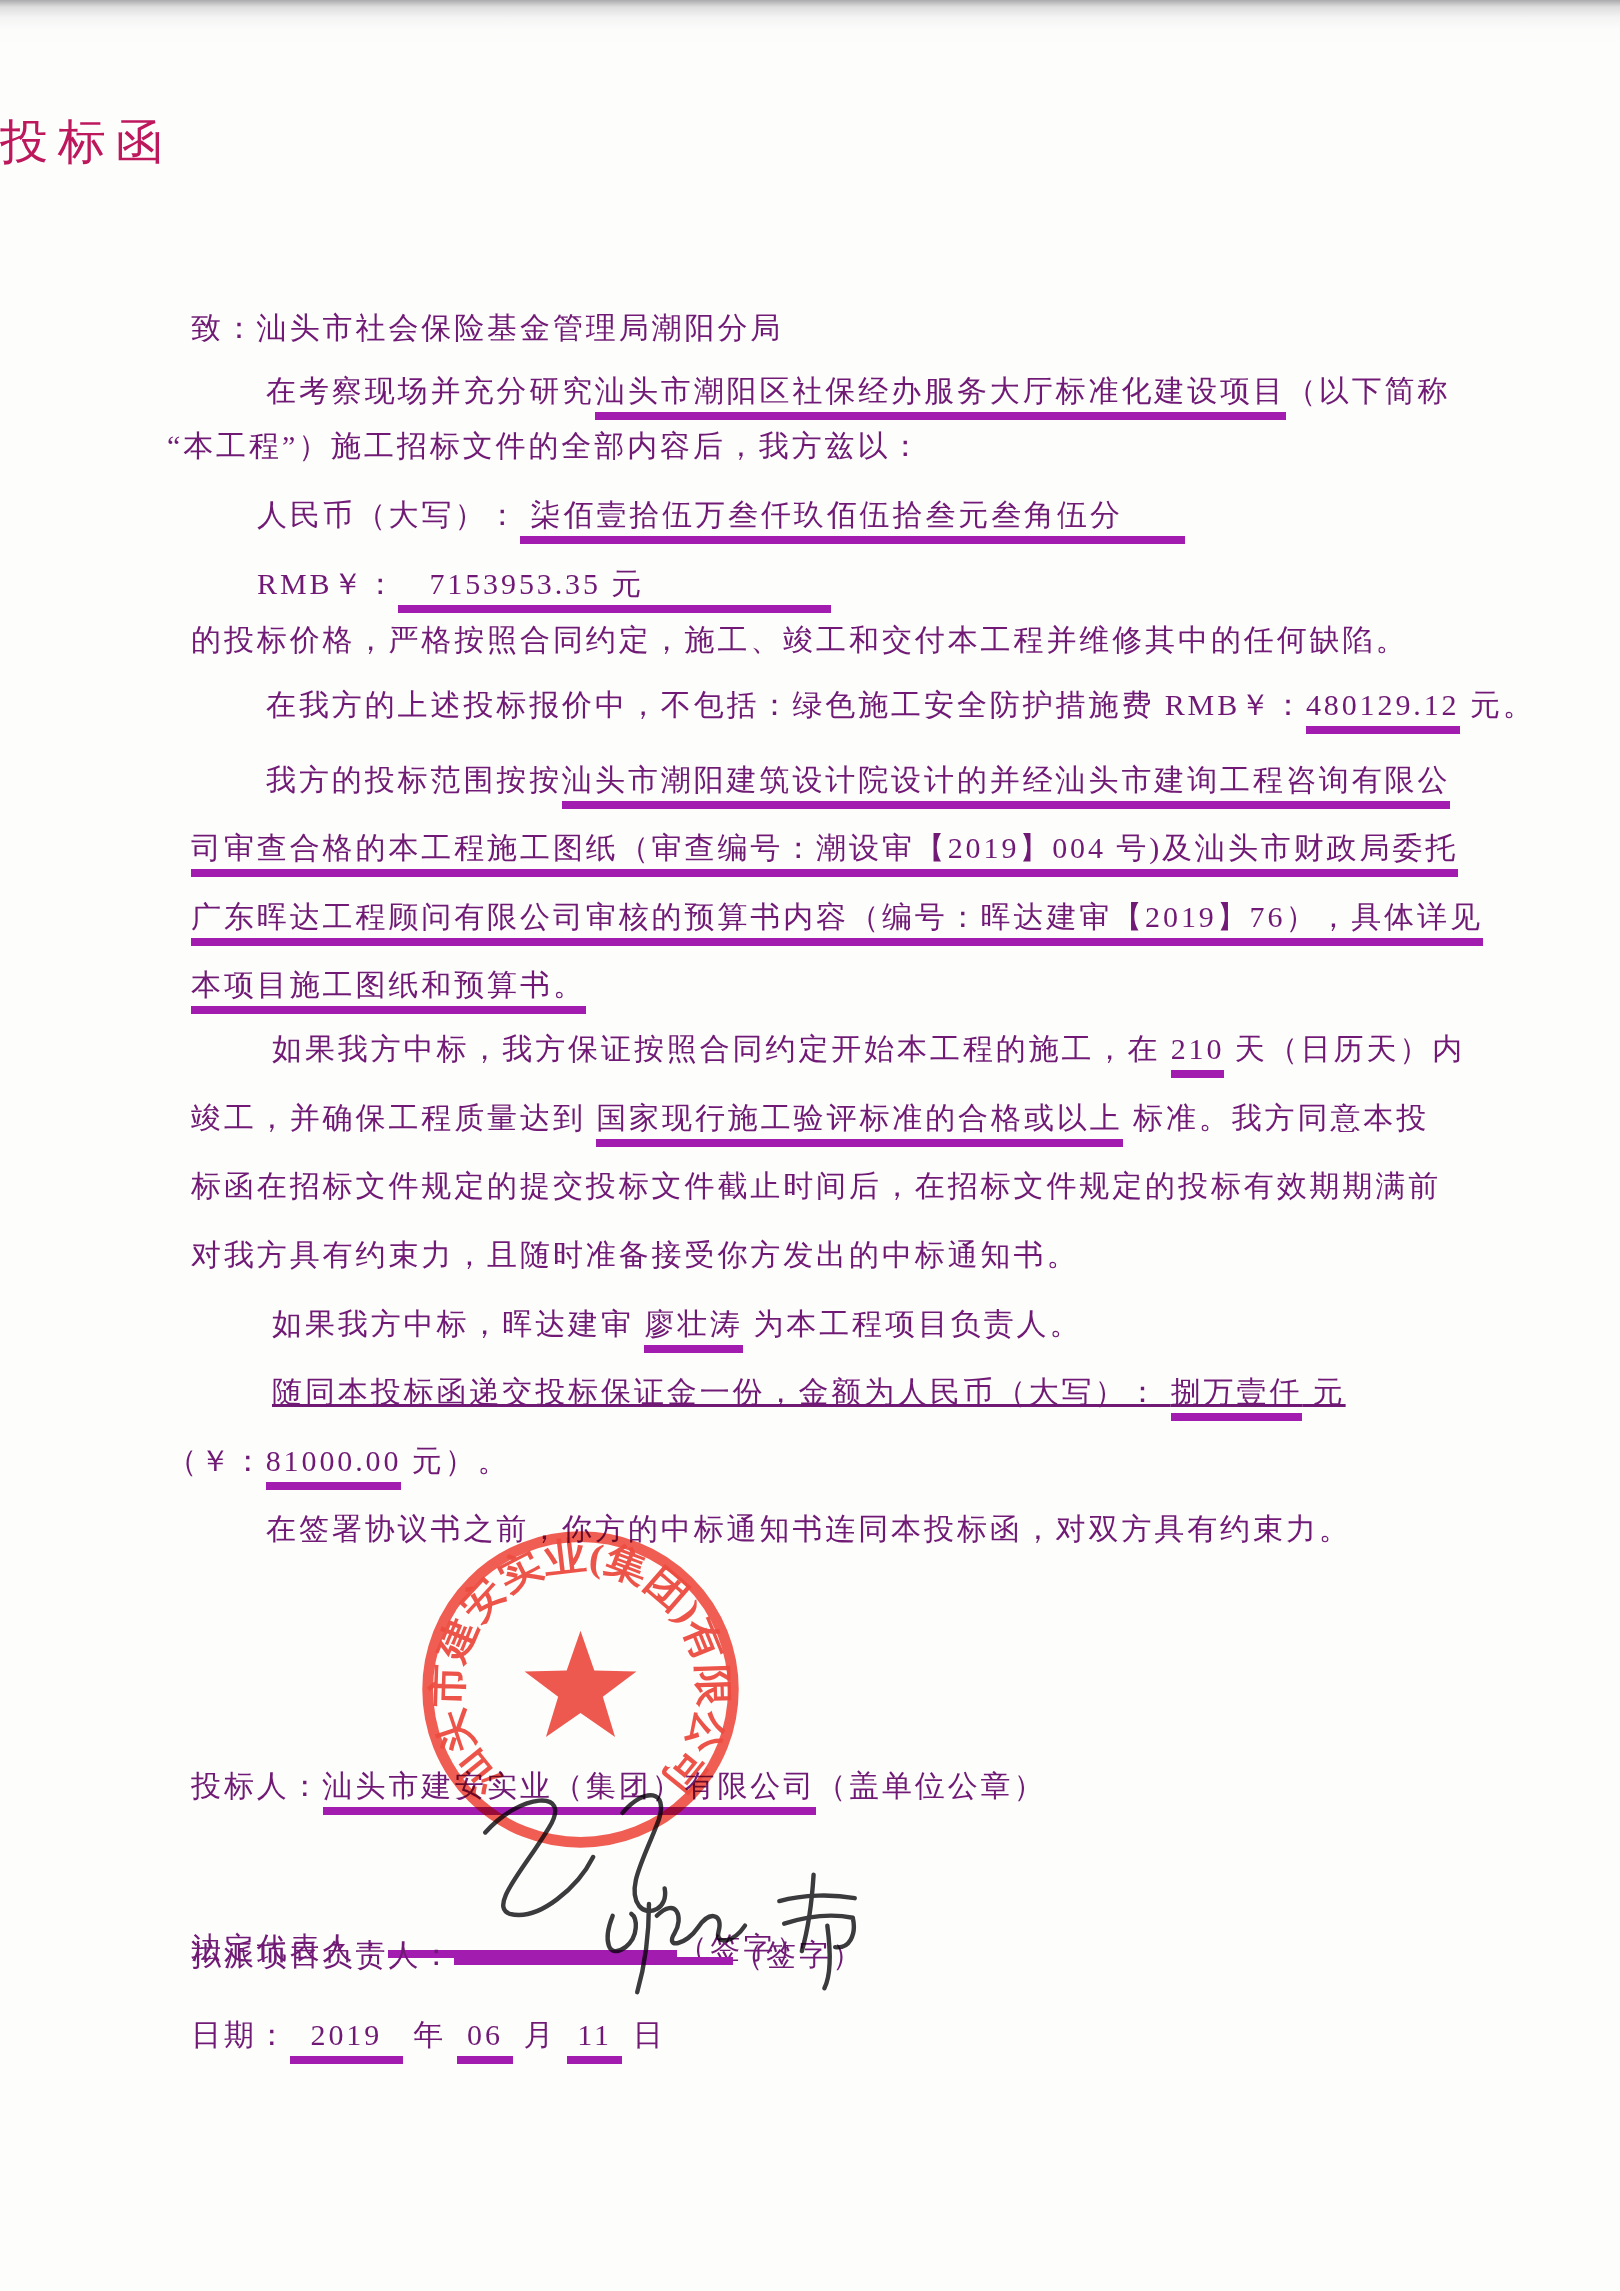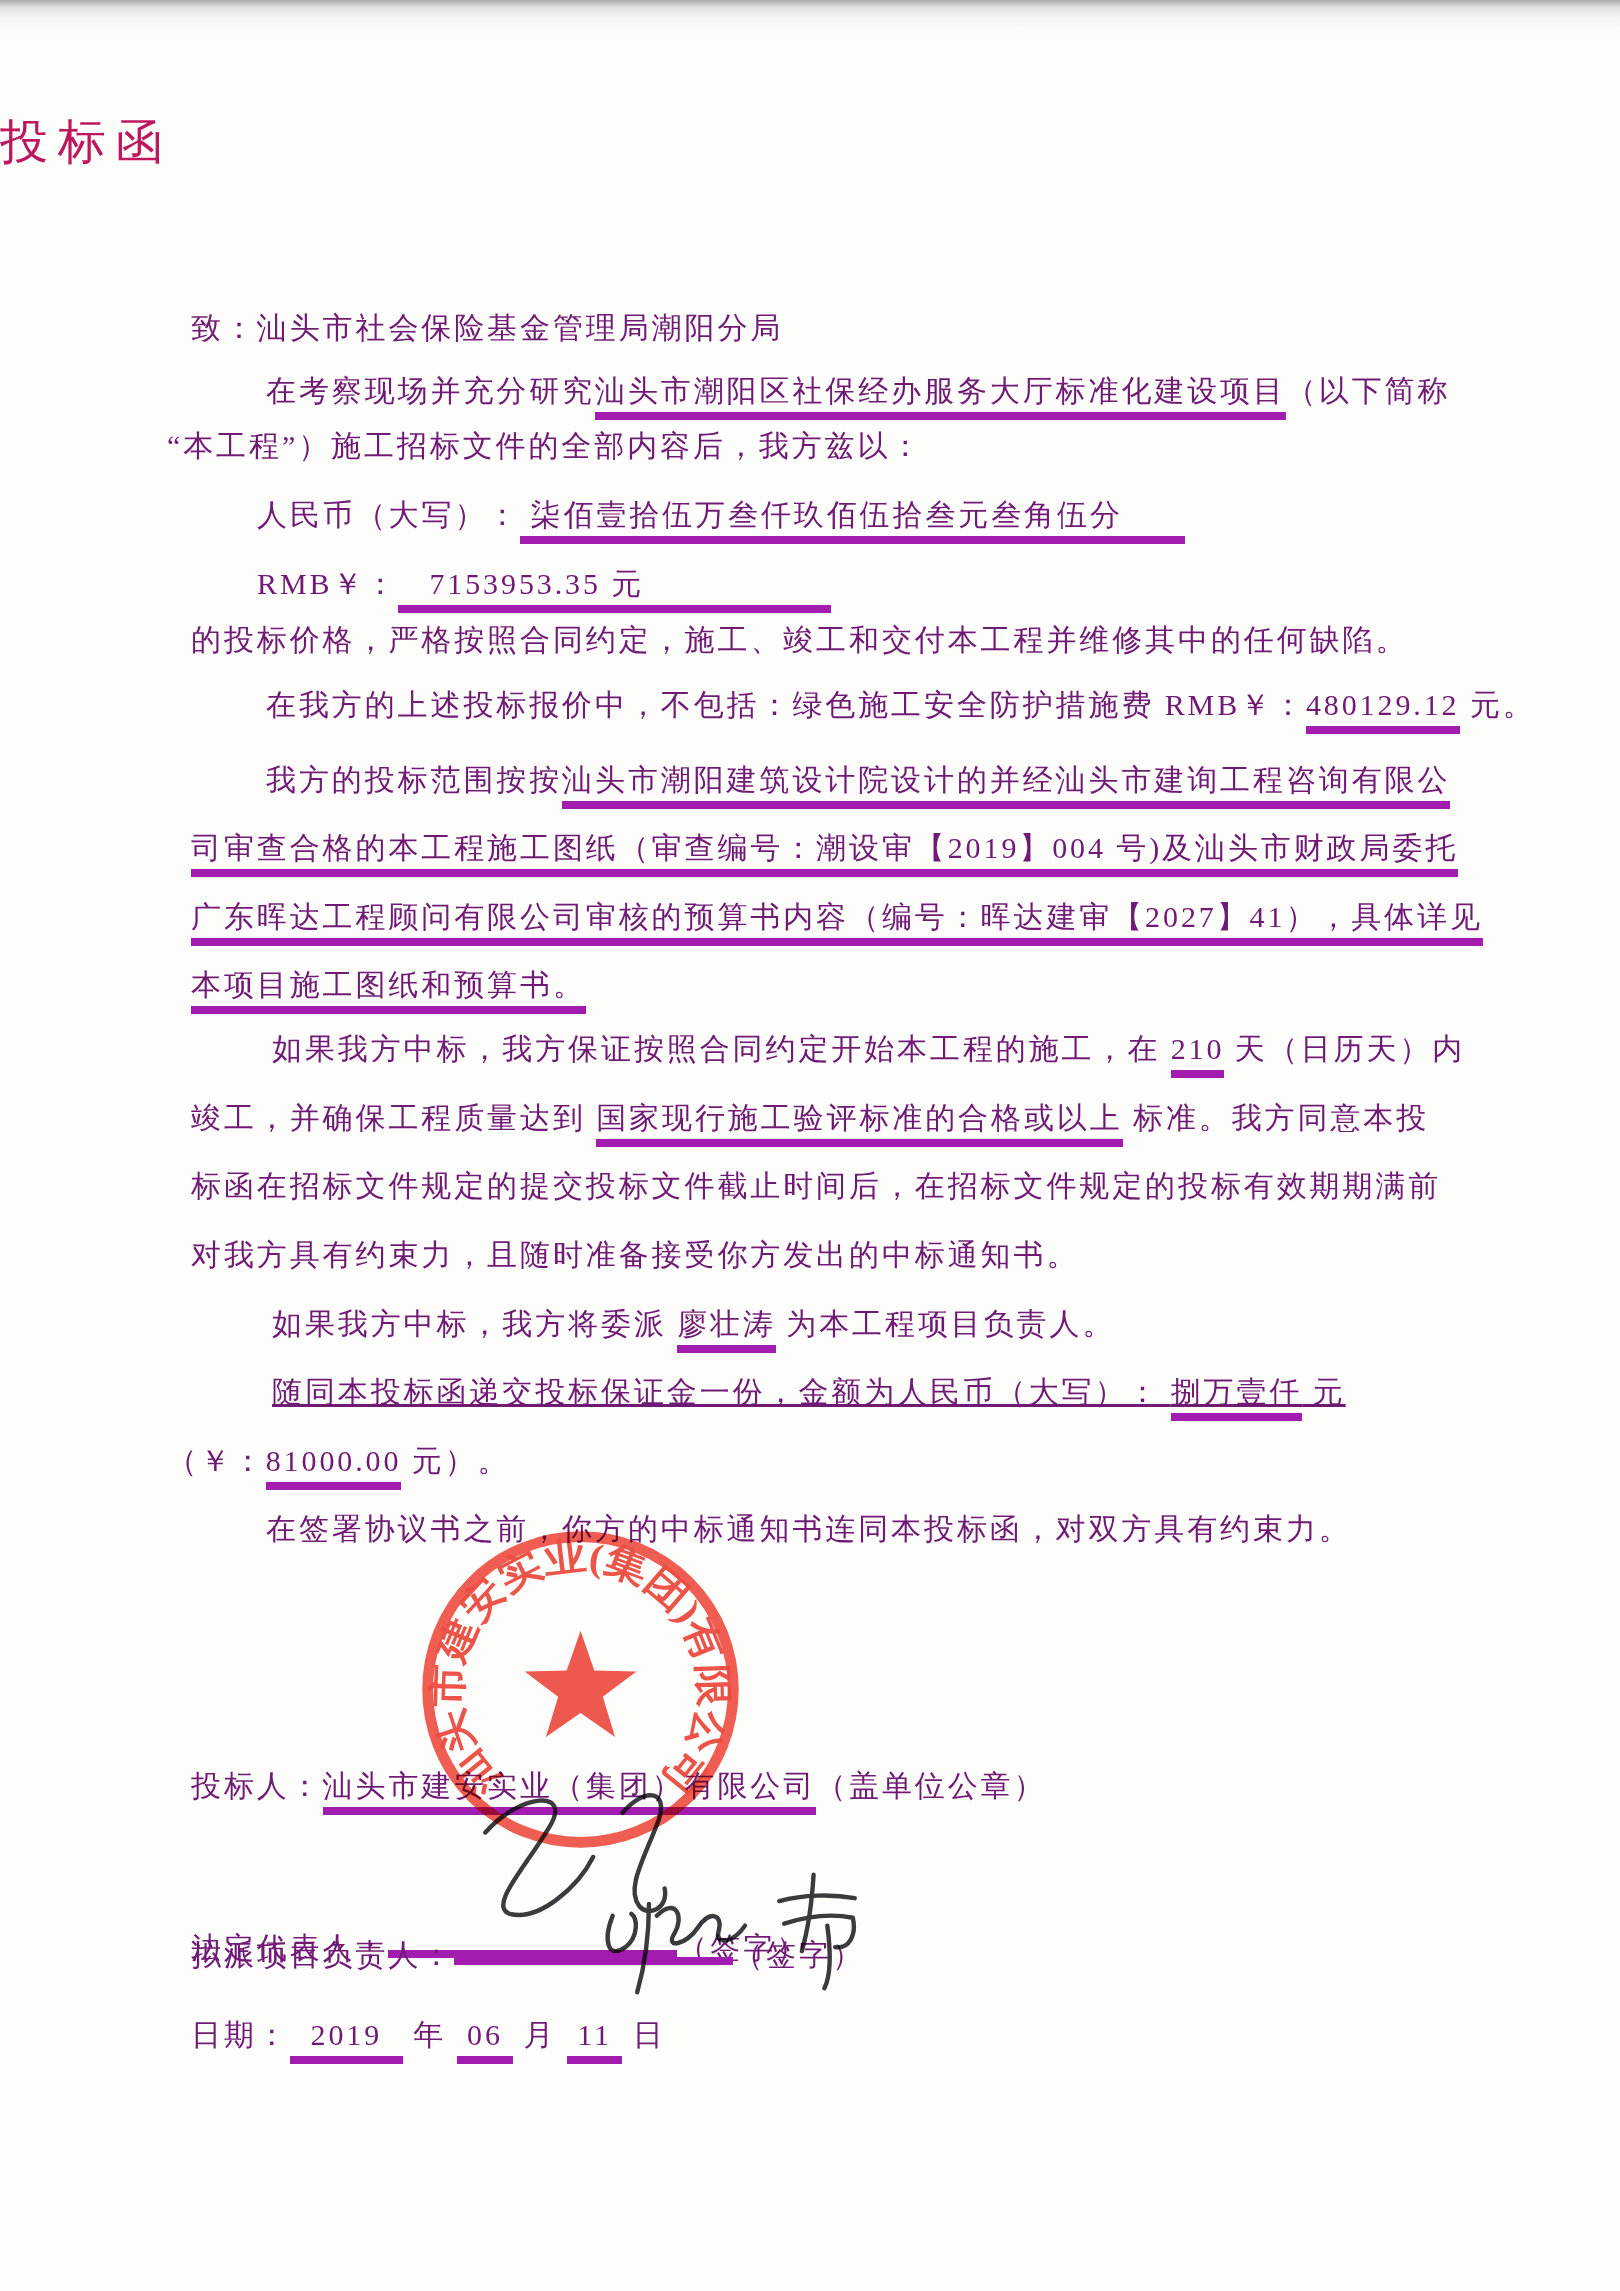--- a/index.html
+++ b/index.html
@@ -62,27 +62,27 @@
   <div id="lines">
       <div class="line" style="left: 191px; top: 306px;"><span>致：汕头市社会保险基金管理局潮阳分局</span></div>
       <div class="line" style="left: 266px; top: 369px;"><span>在考察现场并充分研究</span><span class="u">汕头市潮阳区社保经办服务大厅标准化建设项目</span><span>（以下简称</span></div>
       <div class="line" style="left: 167px; top: 424px;"><span>“本工程”）施工招标文件的全部内容后，我方兹以：</span></div>
       <div class="line" style="left: 257px; top: 493px;"><span>人民币（大写）：</span><span class="u"> 柒佰壹拾伍万叁仟玖佰伍拾叁元叁角伍分      </span></div>
       <div class="line" style="left: 257px; top: 562px;"><span>RMB￥：</span><span class="u">   7153953.35 元                  </span></div>
       <div class="line" style="left: 191px; top: 618px;"><span>的投标价格，严格按照合同约定，施工、竣工和交付本工程并维修其中的任何缺陷。</span></div>
       <div class="line" style="left: 266px; top: 683px;"><span>在我方的上述投标报价中，不包括：绿色施工安全防护措施费 RMB￥：</span><span class="u">480129.12</span><span> 元。</span></div>
       <div class="line" style="left: 266px; top: 758px;"><span>我方的投标范围按按</span><span class="u">汕头市潮阳建筑设计院设计的并经汕头市建询工程咨询有限公</span></div>
       <div class="line" style="left: 191px; top: 826px;"><span class="u">司审查合格的本工程施工图纸（审查编号：潮设审【2019】004 号)及汕头市财政局委托</span></div>
-      <div class="line" style="left: 191px; top: 895px;"><span class="u">广东晖达工程顾问有限公司审核的预算书内容（编号：晖达建审【2027】41），具体详见</span></div>
+      <div class="line" style="left: 191px; top: 895px;"><span class="u">广东晖达工程顾问有限公司审核的预算书内容（编号：晖达建审【2019】76），具体详见</span></div>
       <div class="line" style="left: 191px; top: 963px;"><span class="u">本项目施工图纸和预算书。</span></div>
       <div class="line" style="left: 272px; top: 1027px;"><span>如果我方中标，我方保证按照合同约定开始本工程的施工，在 </span><span class="u">210</span><span> 天（日历天）内</span></div>
       <div class="line" style="left: 191px; top: 1096px;"><span>竣工，并确保工程质量达到 </span><span class="u">国家现行施工验评标准的合格或以上</span><span> 标准。我方同意本投</span></div>
       <div class="line" style="left: 191px; top: 1164px;"><span>标函在招标文件规定的提交投标文件截止时间后，在招标文件规定的投标有效期期满前</span></div>
       <div class="line" style="left: 191px; top: 1233px;"><span>对我方具有约束力，且随时准备接受你方发出的中标通知书。</span></div>
-      <div class="line" style="left: 272px; top: 1302px;"><span>如果我方中标，我方将委派 </span><span class="u">廖壮涛</span><span> 为本工程项目负责人。</span></div>
+      <div class="line" style="left: 272px; top: 1302px;"><span>如果我方中标，晖达建审 </span><span class="u">廖壮涛</span><span> 为本工程项目负责人。</span></div>
       <div class="line" style="left: 272px; top: 1370px; text-decoration: underline;"><span>随同本投标函递交投标保证金一份，金额为人民币（大写）： </span><span class="u">捌万壹仟</span><span> 元</span></div>
       <div class="line" style="left: 167px; top: 1439px;"><span>（￥：</span><span class="u">81000.00</span><span> 元）。</span></div>
       <div class="line" style="left: 266px; top: 1507px;"><span>在签署协议书之前，你方的中标通知书连同本投标函，对双方具有约束力。</span></div>
       <div class="line" style="left: 191px; top: 1764px;"><span>投标人：</span><span class="u">汕头市建安实业（集团）有限公司</span><span>（盖单位公章）</span></div>
       <div class="line" style="left: 191px; top: 1926px;"><span>法定代表人：</span><span class="u blank" style="width: 289px;"></span><span>（签字）</span></div>
       <div class="line" style="left: 191px; top: 1933px;"><span>拟派项目负责人：</span><span class="u blank" style="width: 279px;"></span><span>（签字）</span></div>
       <div class="line" style="left: 191px; top: 2013px;"><span>日期：</span><span class="u">  2019  </span><span> 年 </span><span class="u"> 06 </span><span> 月 </span><span class="u"> 11 </span><span> 日</span></div>
     </div>
 
   <svg id="seal-svg" width="337" height="345" viewBox="0 0 344 352">

